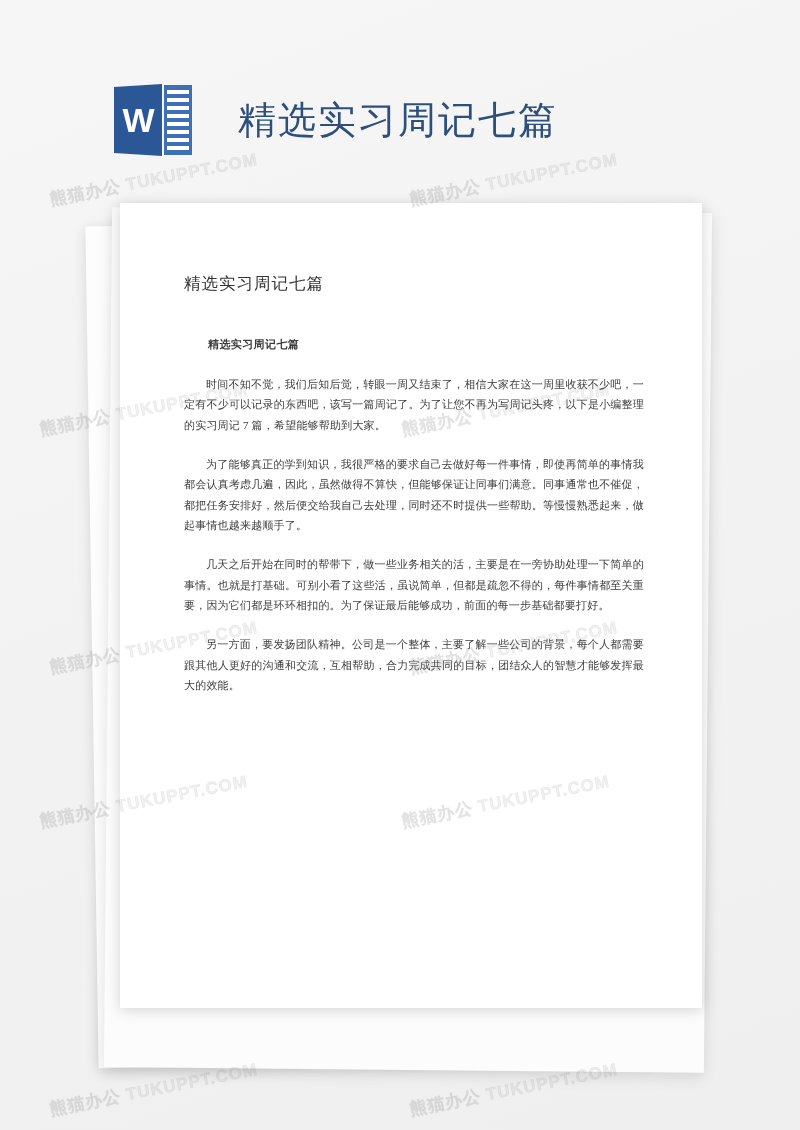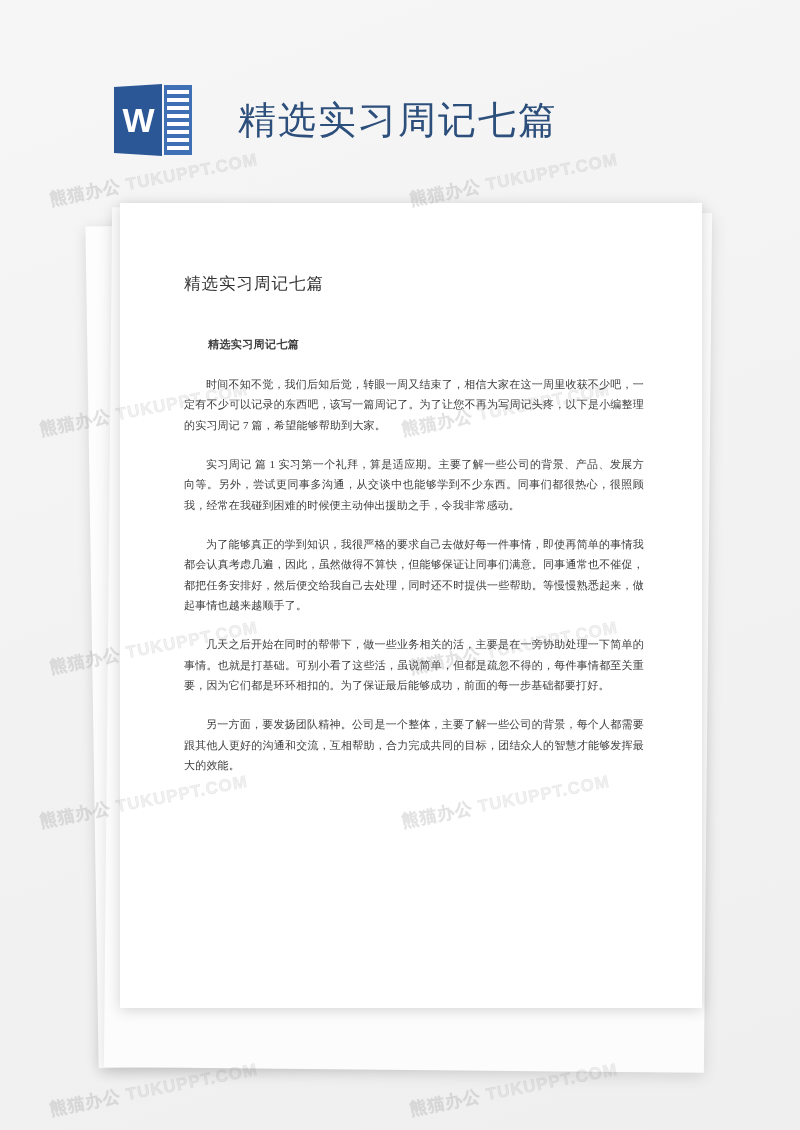--- a/index.html
+++ b/index.html
@@ -210,21 +210,20 @@
 
   <div class="sheet sheet-back-left"></div>
   <div class="sheet sheet-back-bottom"></div>
   <div class="sheet sheet-front"></div>
 
   <div class="doc-body">
     <h1 class="doc-title">精选实习周记七篇</h1>
     <div class="doc-subtitle">精选实习周记七篇</div>
 
     <p class="doc-p">时间不知不觉，我们后知后觉，转眼一周又结束了，相信大家在这一周里收获不少吧，一定有不少可以记录的东西吧，该写一篇周记了。为了让您不再为写周记头疼，以下是小编整理的实习周记 7 篇，希望能够帮助到大家。</p>
-    <p class="doc-p">实习周记 篇 1 实习第一个礼拜，算是适应期。主要了解一些公司的背景、产品、发展方向等。另外，尝试更同事多沟通，从交谈中也能够学到不少东西。同事们都很热心，很照顾我，经常在我碰到困难的时候便主动伸出援助之手，令我非常感动。</p>
     <p class="doc-p">为了能够真正的学到知识，我很严格的要求自己去做好每一件事情，即使再简单的事情我都会认真考虑几遍，因此，虽然做得不算快，但能够保证让同事们满意。同事通常也不催促，都把任务安排好，然后便交给我自己去处理，同时还不时提供一些帮助。等慢慢熟悉起来，做起事情也越来越顺手了。</p>
     <p class="doc-p">几天之后开始在同时的帮带下，做一些业务相关的活，主要是在一旁协助处理一下简单的事情。也就是打基础。可别小看了这些活，虽说简单，但都是疏忽不得的，每件事情都至关重要，因为它们都是环环相扣的。为了保证最后能够成功，前面的每一步基础都要打好。</p>
     <p class="doc-p">另一方面，要发扬团队精神。公司是一个整体，主要了解一些公司的背景，每个人都需要跟其他人更好的沟通和交流，互相帮助，合力完成共同的目标，团结众人的智慧才能够发挥最大的效能。</p>
   </div>
 
   <div class="wm wm-a">熊猫办公 TUKUPPT.COM</div>
   <div class="wm wm-b">熊猫办公 TUKUPPT.COM</div>
   <div class="wm wm-c">熊猫办公 TUKUPPT.COM</div>
   <div class="wm wm-d">熊猫办公 TUKUPPT.COM</div>
   <div class="wm wm-e">熊猫办公 TUKUPPT.COM</div>

